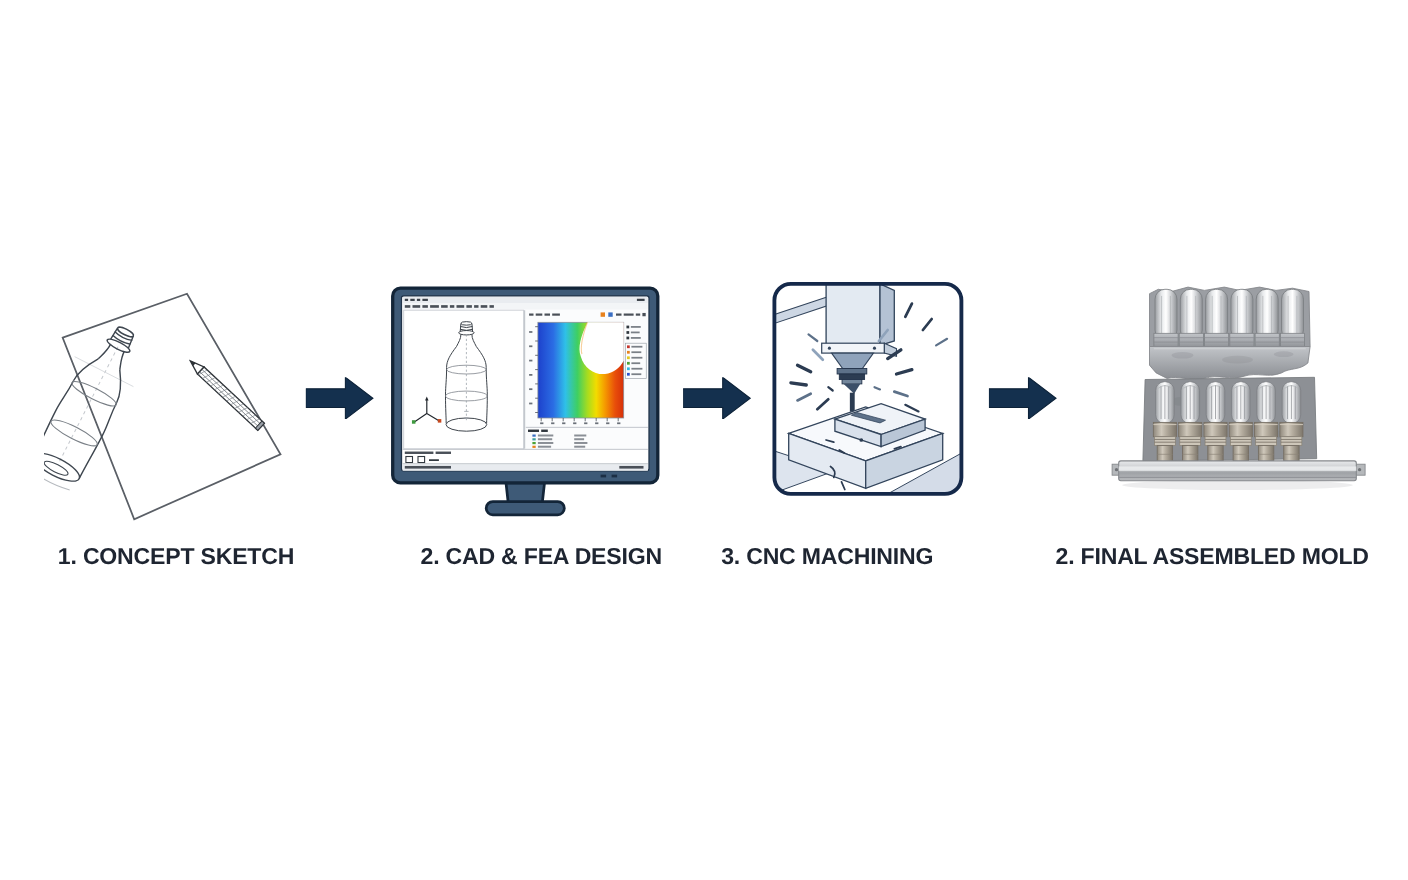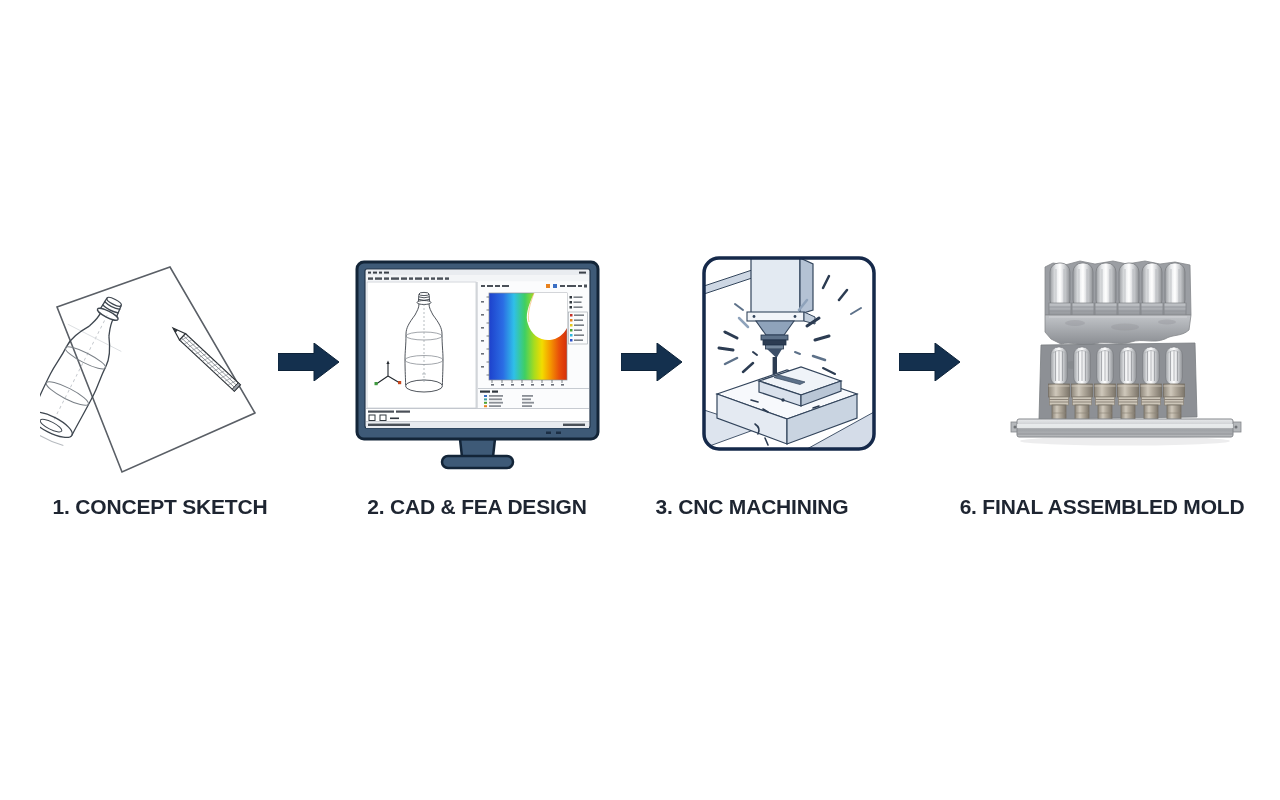--- a/index.html
+++ b/index.html
@@ -383,17 +383,17 @@
         <rect x="12" y="174" width="216" height="18" rx="2" fill="url(#rail)" stroke="#85888c" stroke-width="1"></rect>
         <rect x="12" y="179" width="216" height="4" fill="#eceef0" opacity="0.85"></rect>
         <path d="M12,189 H228" stroke="#8a8d92" stroke-width="0.8"></path>
         <circle cx="10" cy="182" r="1.5" fill="#6f7276"></circle>
         <circle cx="231" cy="182" r="1.5" fill="#6f7276"></circle>
       </g>
     </g>
   </svg>
 
   <div class="step-label" style="left:160px">1. CONCEPT SKETCH</div>
-  <div class="step-label" style="left:477px">2. CAD &amp; FEA DESIGN</div>
+  <div class="step-label" style="left:492px">2. CAD &amp; FEA DESIGN</div>
   <div class="step-label" style="left:752px">3. CNC MACHINING</div>
-  <div class="step-label" style="left:1102px">6. FINAL ASSEMBLED MOLD</div>
+  <div class="step-label" style="left:1102px">2. FINAL ASSEMBLED MOLD</div>
 
 </div>
 
 </body></html>

